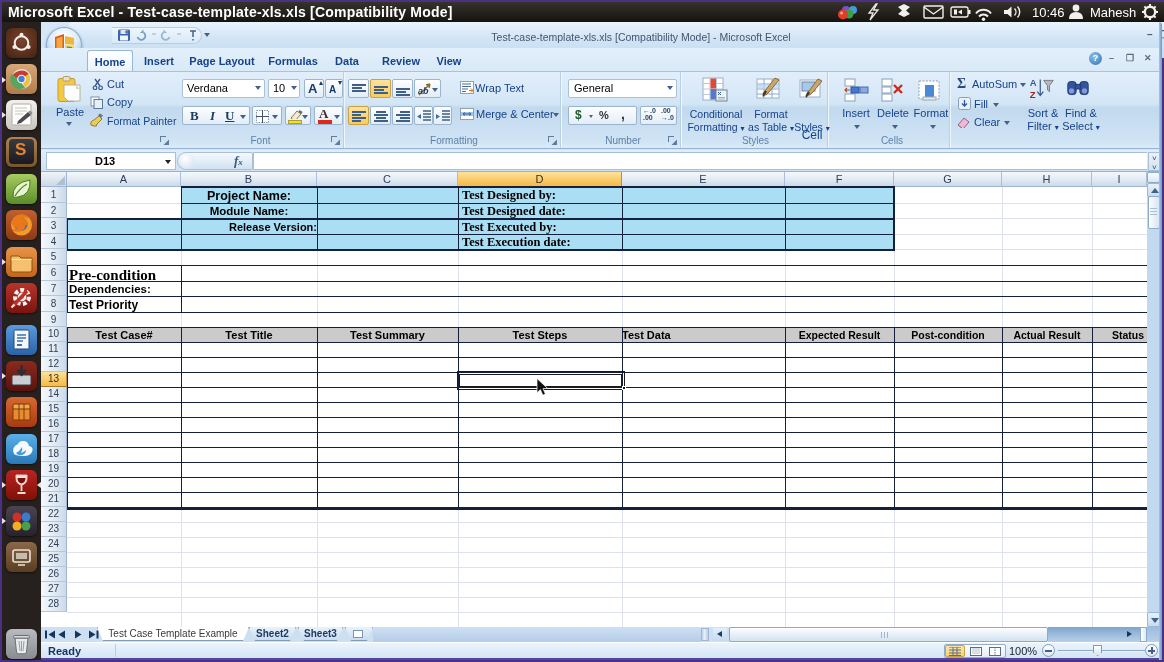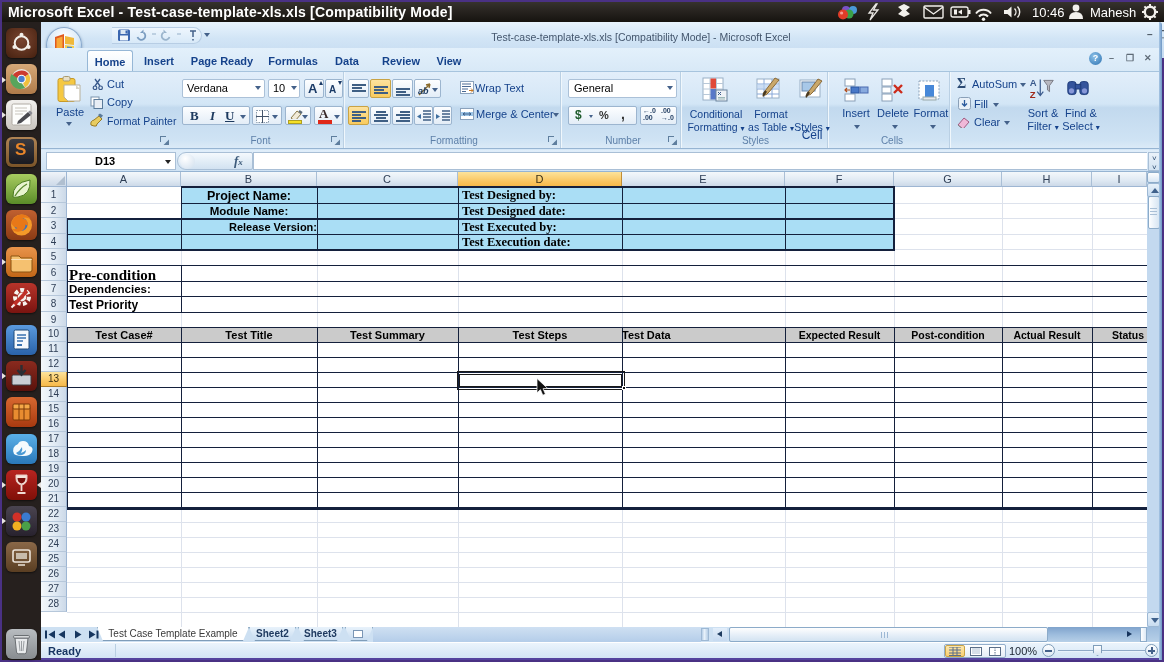--- a/index.html
+++ b/index.html
@@ -227,21 +227,21 @@
         <path d="M2,4 L11,1 L11,23 L2,20 Z" fill="#e05a20"></path>
         <path d="M3.5,5.5 L9.5,3.5 L9.5,20.5 L3.5,18.5 Z" fill="#f8a838"></path>
         <path d="M12,3 L21,5 L21,12 L12,11 Z" fill="#f0b83a"></path>
         <path d="M12,12 L21,13 L21,19 L12,21.5 Z" fill="#f8d048"></path>
         <path d="M14,13.5 L19,14 L19,18 L14,19.5 Z" fill="#4a88c8"></path>
       </svg>
     </div>
     <div class="a" id="tabrow">
       <div class="rtab" id="hometab">Home</div>
       <div class="rtab" style="left:95px;width:46px;">Insert</div>
-      <div class="rtab" style="left:146px;width:70px;">Page Ready</div>
+      <div class="rtab" style="left:146px;width:70px;">Page Layout</div>
       <div class="rtab" style="left:221px;width:62px;">Formulas</div>
       <div class="rtab" style="left:288px;width:36px;">Data</div>
       <div class="rtab" style="left:329px;width:62px;">Review</div>
       <div class="rtab" style="left:391px;width:34px;">View</div>
       <div class="a" style="left:1048px;top:4px;width:13px;height:13px;border-radius:7px;background:radial-gradient(circle at 40% 35%,#8ec3ea,#2a6faf);color:#fff;font-size:9px;font-weight:bold;text-align:center;line-height:13px;">?</div>
       <div class="winbtn" style="left:1068px;top:5px;font-size:9px;color:#5e6a76;">–</div>
       <div class="winbtn" style="left:1085px;top:5px;font-size:9px;color:#5e6a76;">❐</div>
       <div class="winbtn" style="left:1103px;top:5px;font-size:9px;color:#5e6a76;">✕</div>
     </div>
     <div class="a" id="ribbon">

